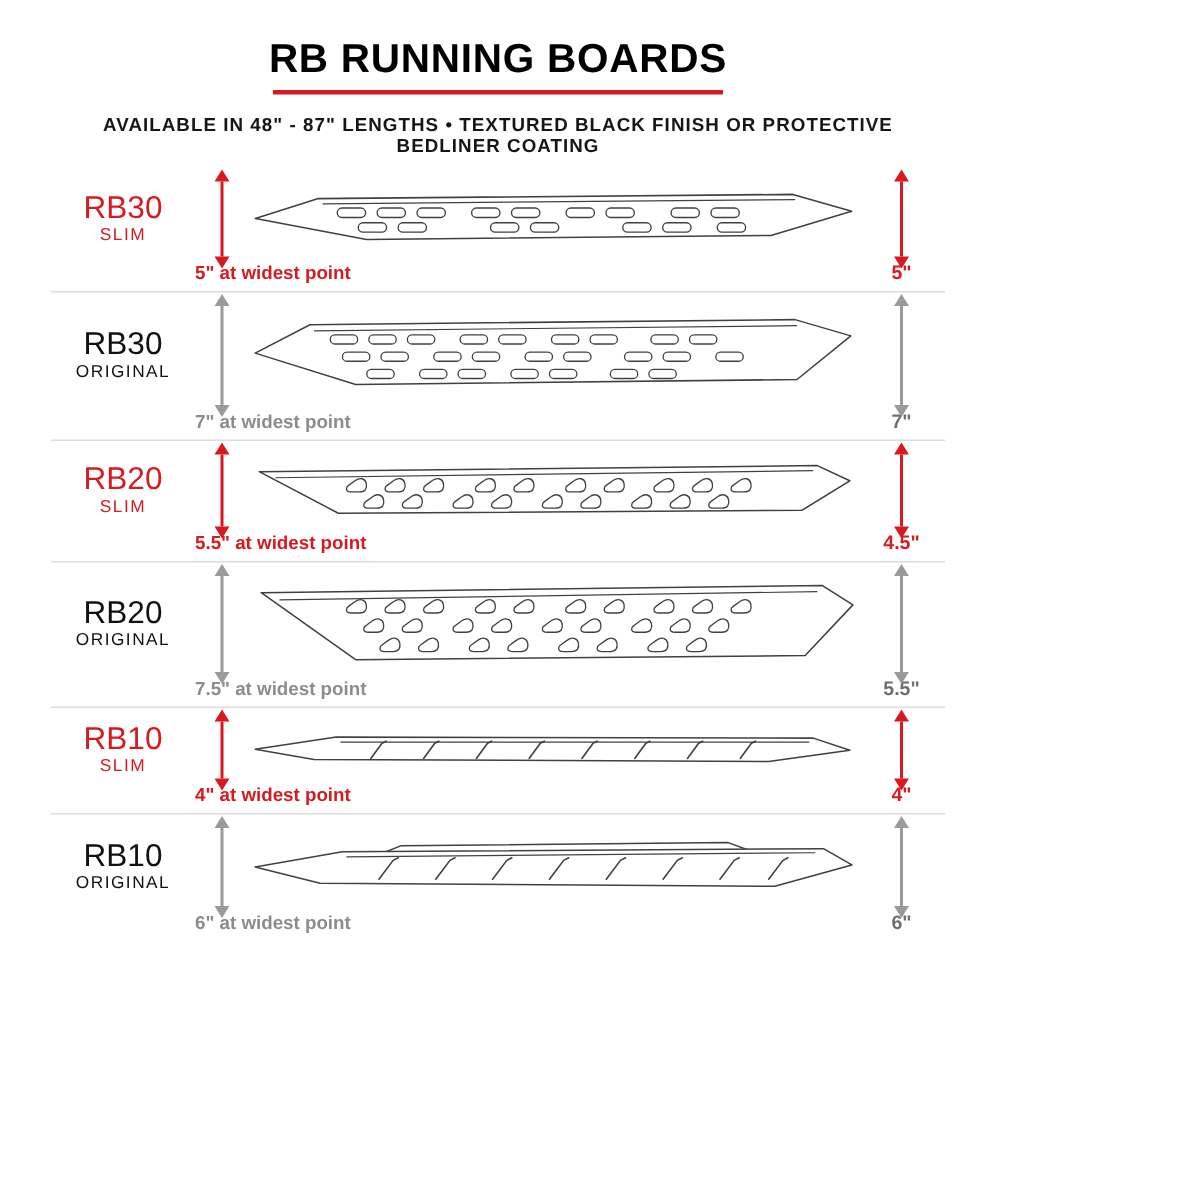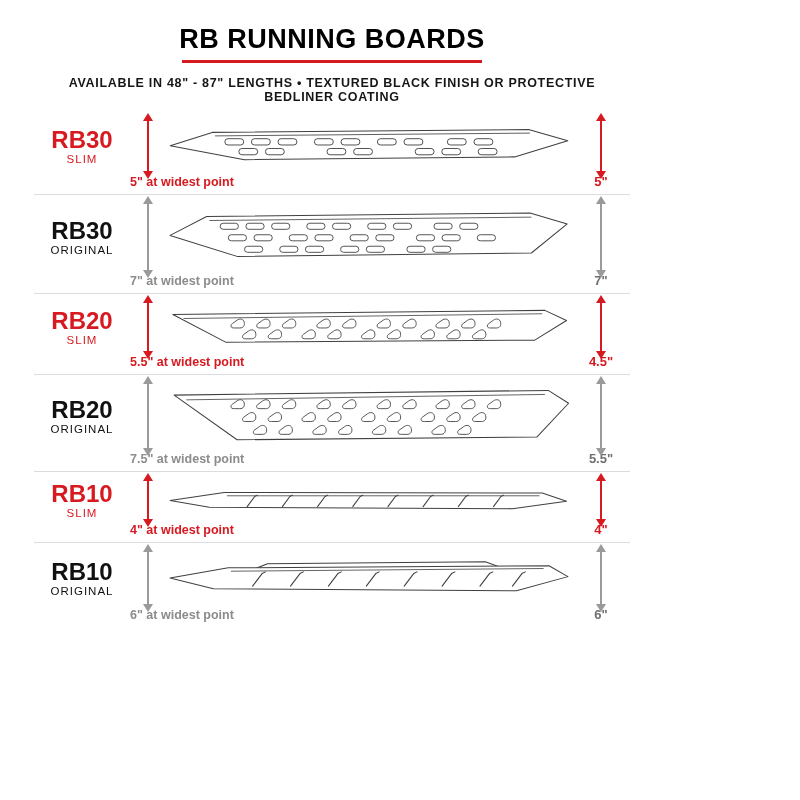--- a/index.html
+++ b/index.html
@@ -11,21 +11,21 @@
   .underline{width:300px;height:3px;background:#d71920;margin:5px auto 13px;}
   .subtitle{margin:0 0 8px;text-align:center;font-size:12.5px;font-weight:bold;letter-spacing:.7px;color:#161616;}
 
   
   .rows{margin-top:4px;}
   .row{display:grid;grid-template-columns:96px 36px 1fr 58px;grid-template-rows:auto 18px;
        align-items:center;padding:9px 0 5px;}
   .row + .row{border-top:1px solid #dcdcdc;}
 
   .label{grid-column:1;grid-row:1;text-align:center;line-height:1.05;}
-  .model{font-size:24px;font-weight:bold;}
+  .model{font-size:21px;font-weight:normal;}
   .variant{font-size:11.5px;font-weight:normal;letter-spacing:1px;margin-top:1px;}
 
   .arrow-col{grid-column:2;grid-row:1;display:flex;justify-content:center;align-items:center;}
   .arrow-col.right{grid-column:4;}
   .board{grid-column:3;grid-row:1;}
   .board svg{display:block;width:100%;height:auto;}
 
   .caption{grid-column:2/4;grid-row:2;font-size:12.5px;font-weight:bold;padding-top:3px;}
   .measure{grid-column:4;grid-row:2;text-align:center;font-size:13px;font-weight:bold;padding-top:3px;}
 

